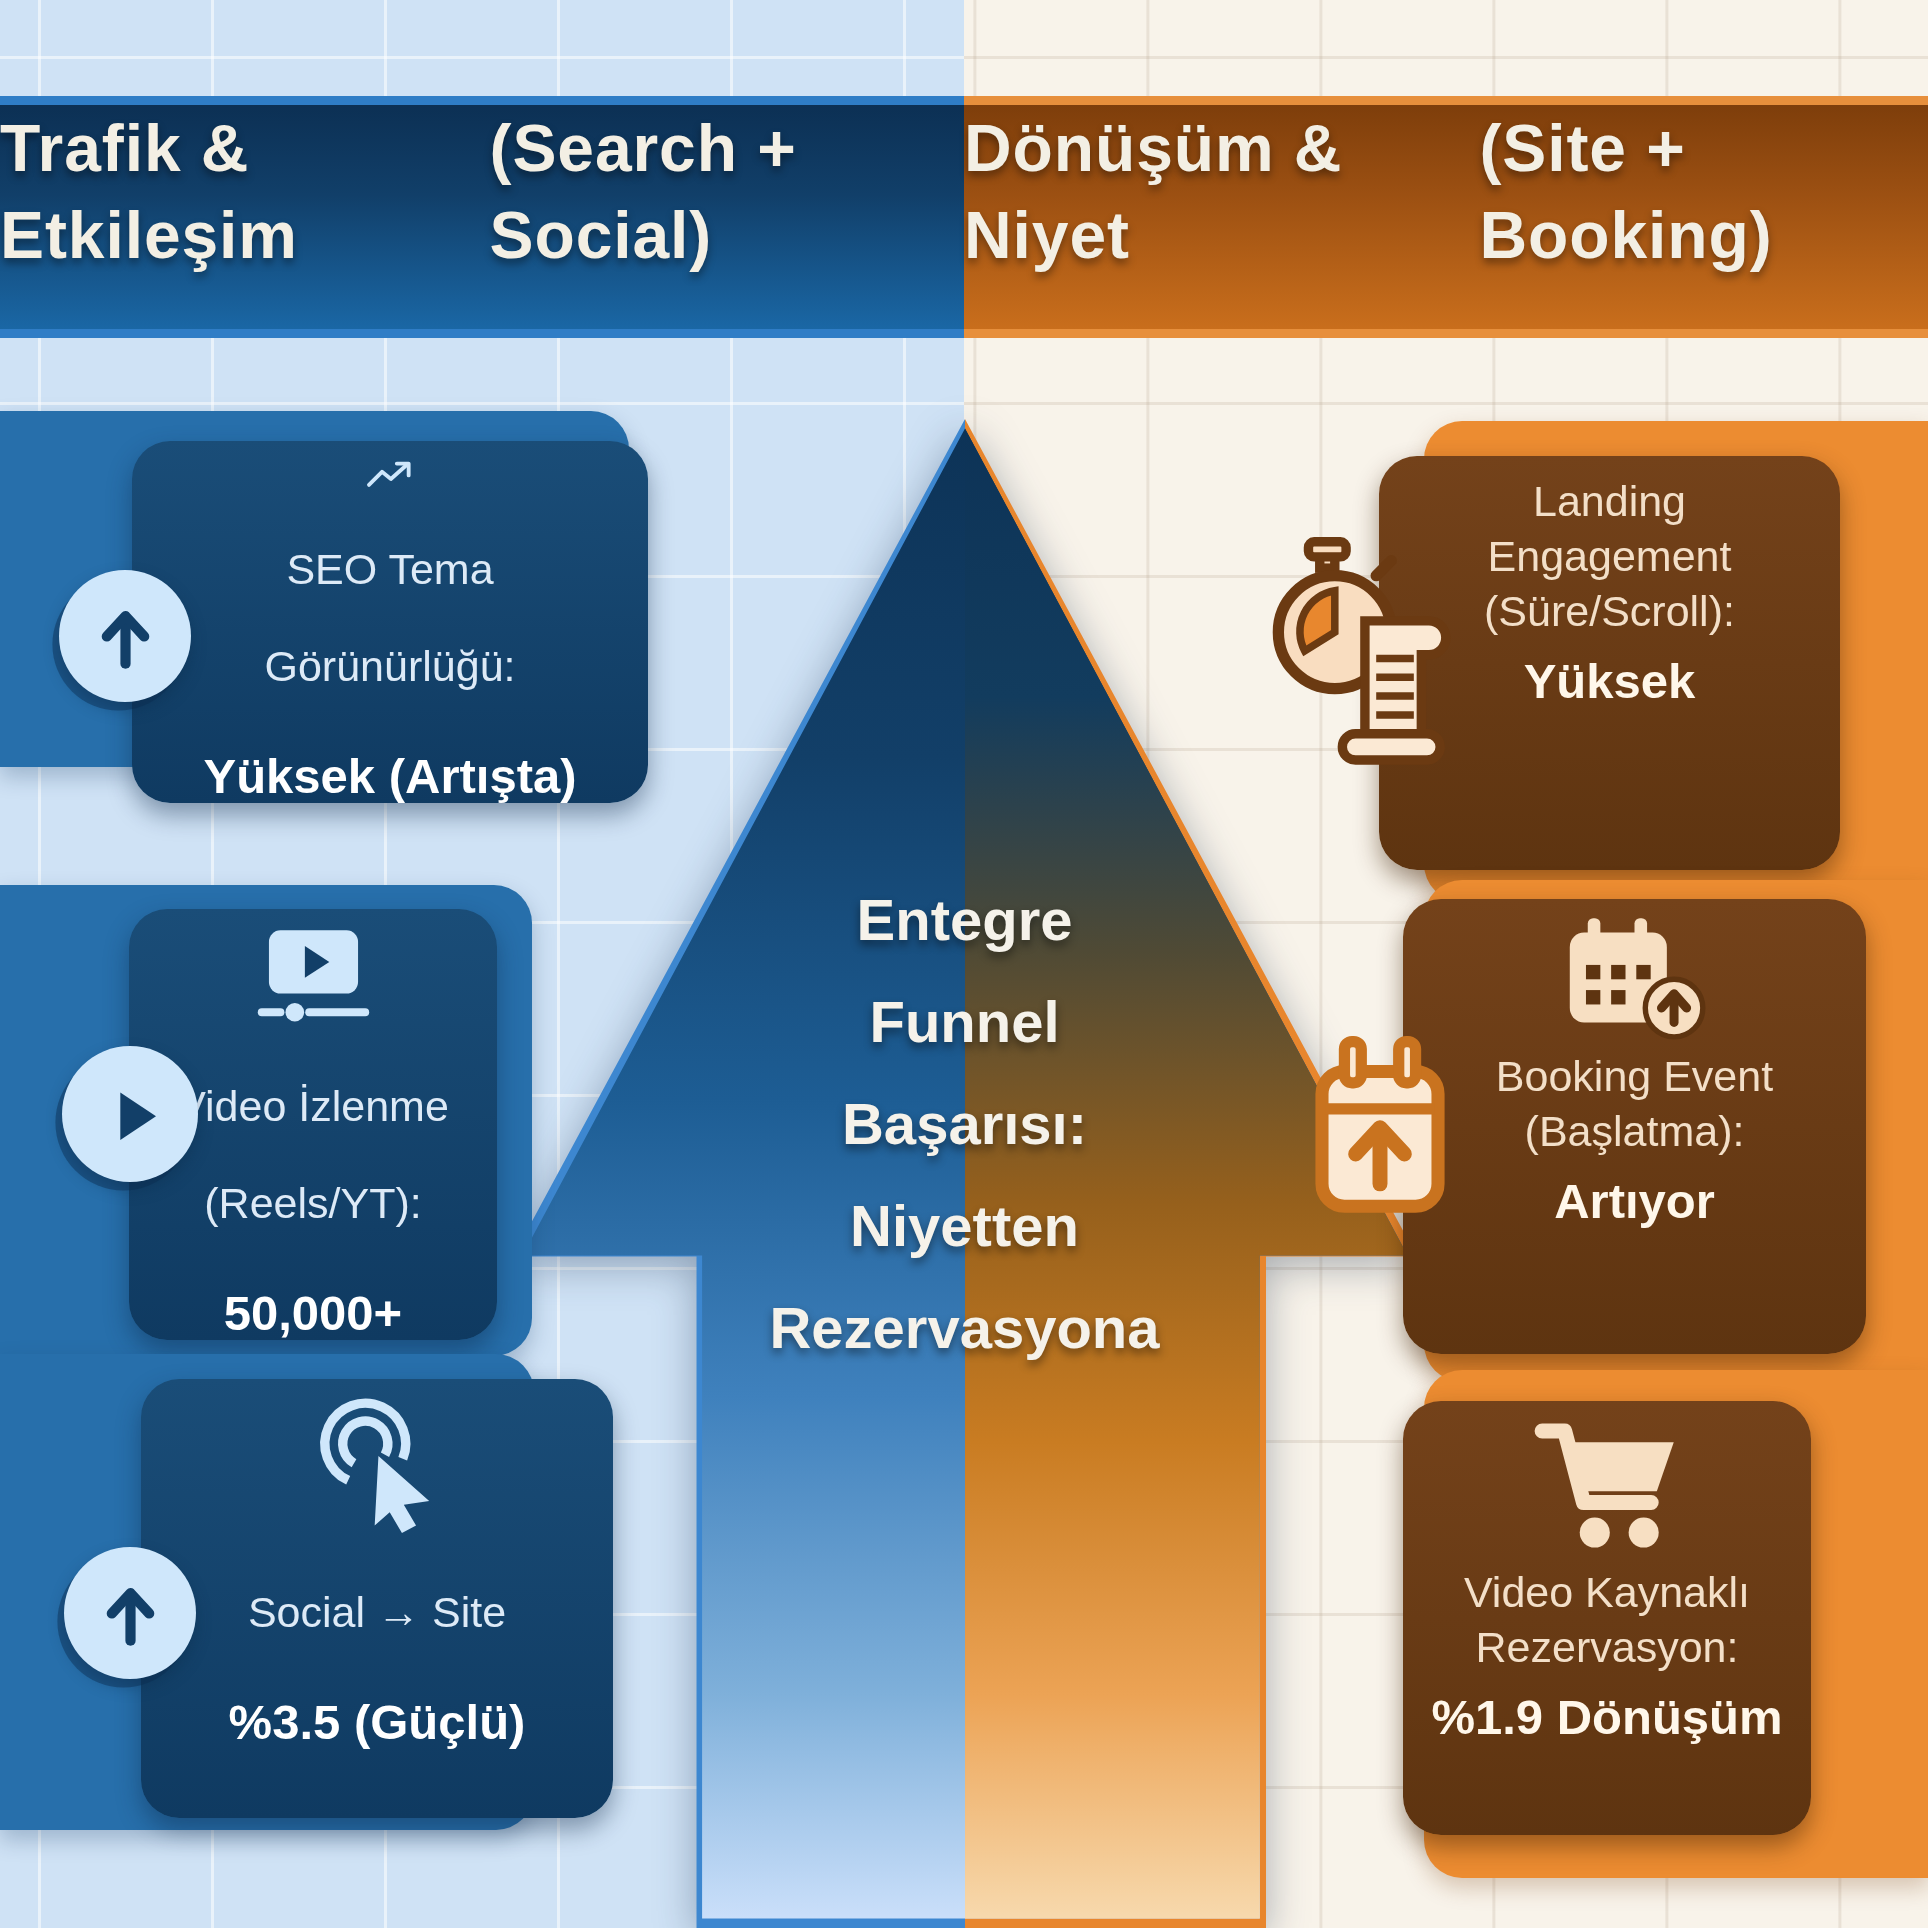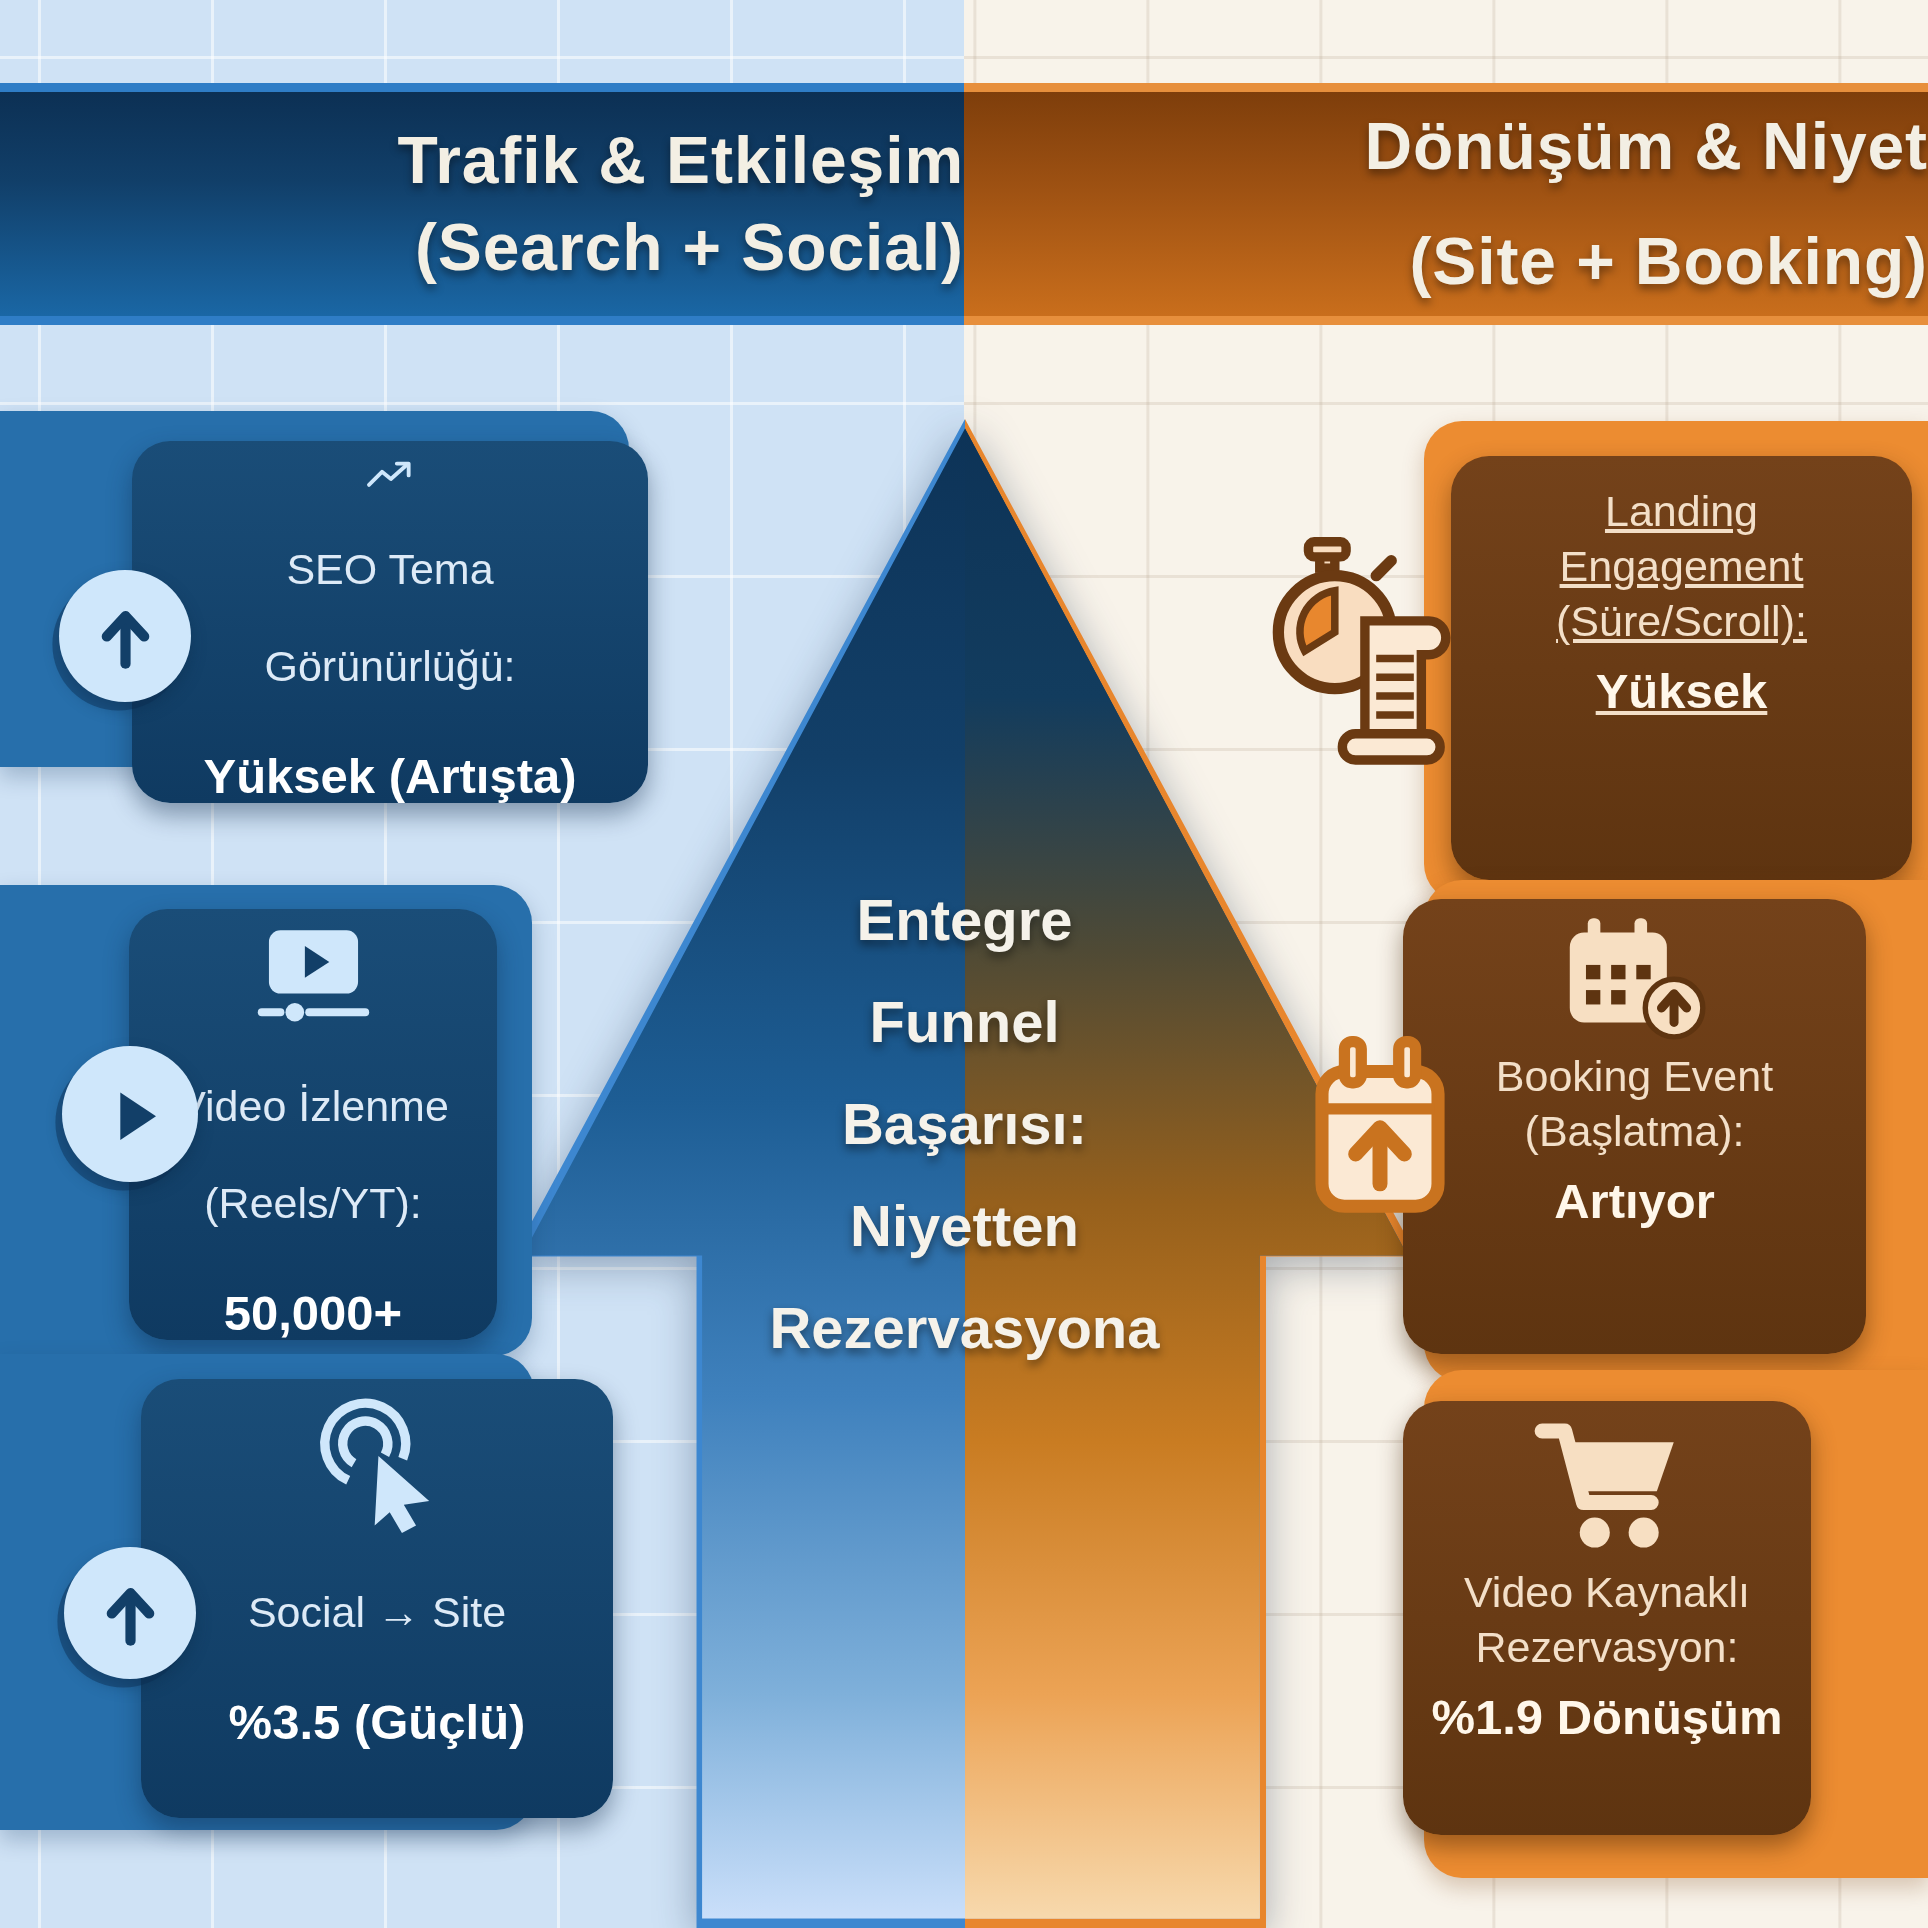--- a/index.html
+++ b/index.html
@@ -12,23 +12,23 @@
   .bg-left{left:0;width:964px;background-color:#cfe2f5;
     background-image:linear-gradient(rgba(255,255,255,.55) 2.8px,transparent 2.8px),
                      linear-gradient(90deg,rgba(255,255,255,.55) 2.8px,transparent 2.8px);
     background-size:173px 173px;background-position:38px 56px;}
   .bg-right{left:964px;width:964px;background-color:#f8f3ea;
     background-image:linear-gradient(rgba(180,160,140,.22) 2.8px,transparent 2.8px),
                      linear-gradient(90deg,rgba(180,160,140,.22) 2.8px,transparent 2.8px);
     background-size:173px 173px;background-position:9.4px 56px;}
 
   
-  .band{position:absolute;top:83px;height:224px;width:964px;
+  .band{position:absolute;top:96px;height:224px;width:964px;
         border-top:9.4px solid;border-bottom:9.4px solid;
-        display:flex;flex-direction:column;align-items:flex-end;justify-content:center;
+        display:flex;flex-direction:row;align-items:flex-start;justify-content:center;
         color:#f3efe4;font-weight:bold;font-size:66px;line-height:87px;
         text-shadow:0 4.7px 8.5px rgba(0,0,0,.4);letter-spacing:0.9px;}
   .band-left{left:0;border-color:#2f7dc6;
       background:linear-gradient(180deg,#0c3054 0%,#113f69 40%,#1a67a5 100%);}
   .band-right{left:964px;border-color:#e78f3c;
       background:linear-gradient(180deg,#7e3e0b 0%,#9c5012 40%,#c96e1c 100%);gap:28px;}
 
   
   .arrow-wrap{position:absolute;left:513px;top:419px;width:904px;height:1509px;
       filter:drop-shadow(0 9.4px 21px rgba(20,40,70,.35));}
@@ -74,21 +74,21 @@
   .shadow-r{position:absolute;background:#ec8c31;border-radius:38px 0 0 38px;
       box-shadow:0 9.4px 21px rgba(120,60,10,.25);}
   .sr1{left:1424px;top:421px;width:505px;height:481px;}
   .sr2{left:1424px;top:880px;width:505px;height:502px;}
   .sr3{left:1424px;top:1370px;width:505px;height:508px;}
   .card-r{position:absolute;border-radius:38px;
       background:linear-gradient(180deg,#74421a 0%,#5e3410 100%);
       box-shadow:0 11.3px 24.5px rgba(60,30,5,.45);
       display:flex;flex-direction:column;align-items:center;
       color:#f3dfc8;font-size:43px;line-height:55px;font-weight:500;text-align:center;}
-  .cr1{left:1451px;top:456px;width:461px;height:396px;padding-top:28px;text-decoration:underline;}
+  .cr1{left:1379px;top:456px;width:461px;height:396px;padding-top:18px;}
   .cr2{left:1403px;top:899px;width:463px;height:440px;padding-top:15px;}
   .cr3{left:1403px;top:1401px;width:408px;height:419px;padding-top:15px;}
   .card-r .val{margin-top:15px;font-size:49px;font-weight:bold;color:#fff7ea;}
   .card-r svg{margin-bottom:7.5px;}
 
   .side-icon{position:absolute;}
   .si1{left:1252px;top:523px;}
   .si2{left:1307px;top:1034px;}
 </style>
 </head>

